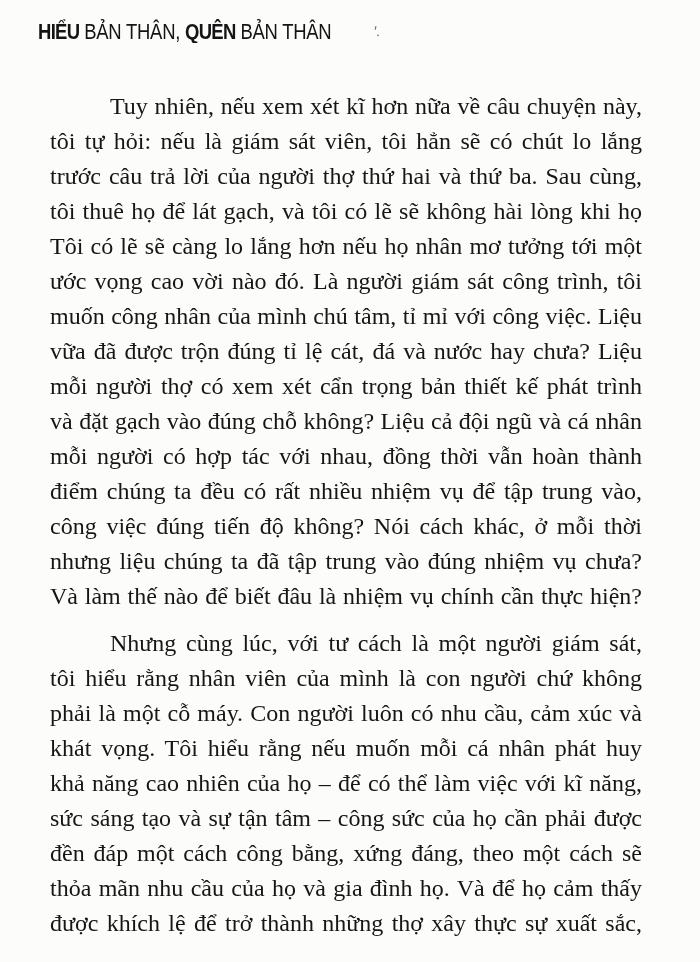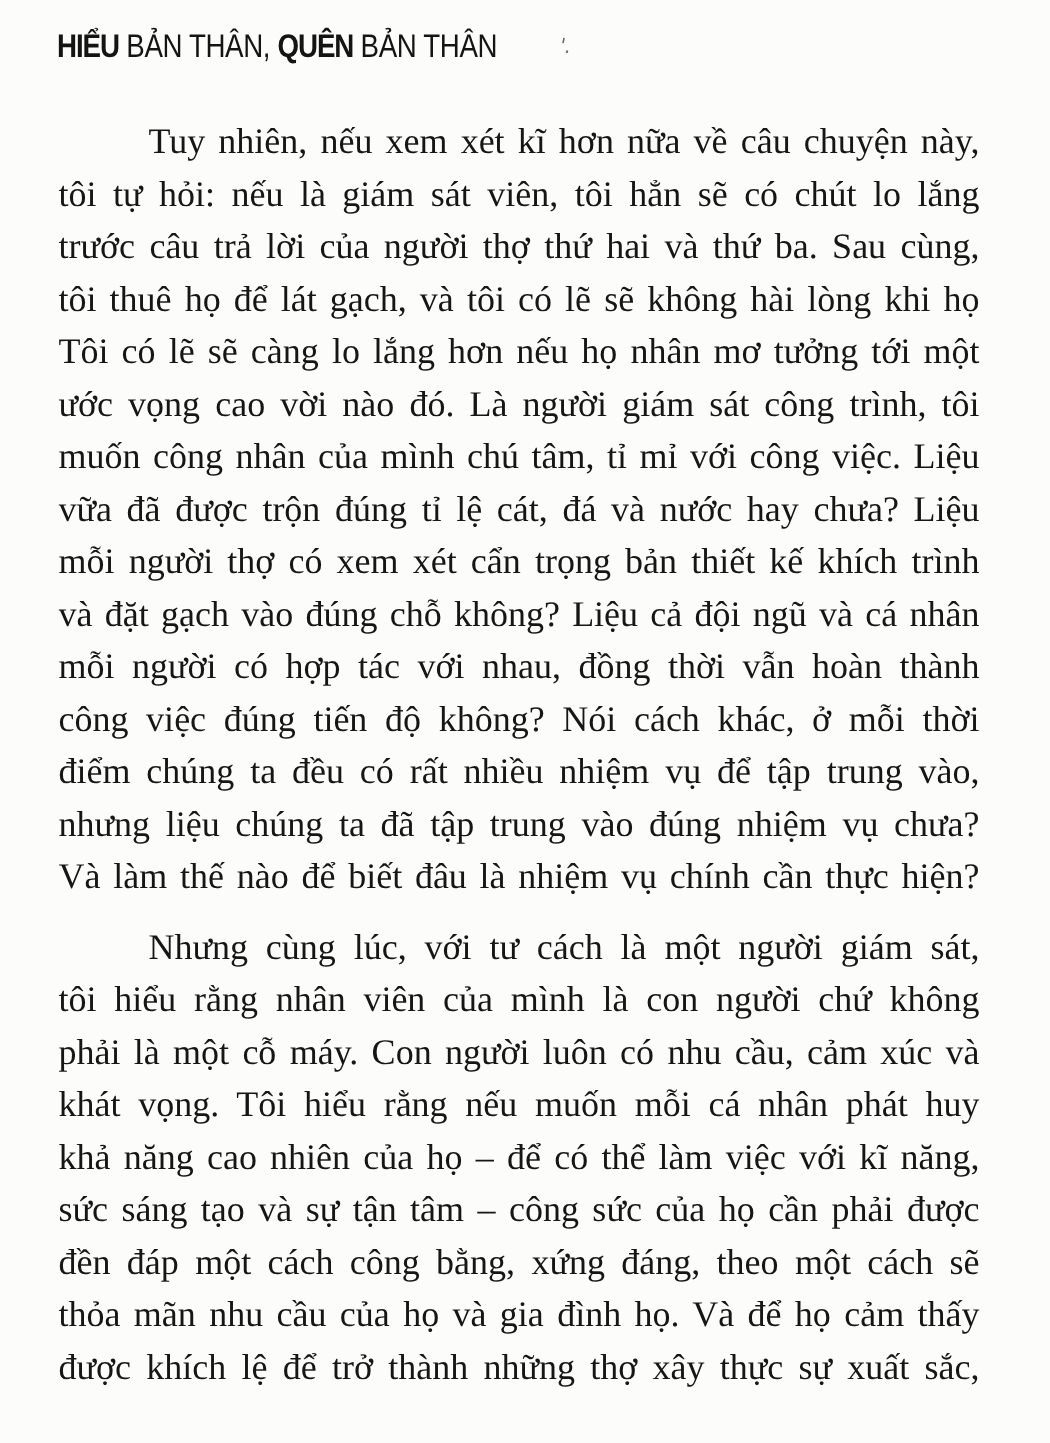--- a/index.html
+++ b/index.html
@@ -51,21 +51,21 @@
   }
   .content {
     position: absolute;
     top: 77px;
     left: 38px;
     width: 616px;
     font-size: 24px;
     line-height: 35px;
     color: #161616;
   }
-  .paragraph { margin: 1px; }
+  .paragraph { margin: 12px; }
   .paragraph + .paragraph { margin-top: 12px; }
   .line {
     height: 35px;
     overflow: hidden;
     text-align: justify;
     text-align-last: justify;
     white-space: normal;
   }
   .line.indent {
     text-indent: 60px;
@@ -85,25 +85,25 @@
   <div class="content">
     <div class="paragraph">
         <div class="line indent">Tuy nhiên, nếu xem xét kĩ hơn nữa về câu chuyện này,</div>
         <div class="line">tôi tự hỏi: nếu là giám sát viên, tôi hẳn sẽ có chút lo lắng</div>
         <div class="line">trước câu trả lời của người thợ thứ hai và thứ ba. Sau cùng,</div>
         <div class="line">tôi thuê họ để lát gạch, và tôi có lẽ sẽ không hài lòng khi họ</div>
         <div class="line">Tôi có lẽ sẽ càng lo lắng hơn nếu họ nhân mơ tưởng tới một</div>
         <div class="line">ước vọng cao vời nào đó. Là người giám sát công trình, tôi</div>
         <div class="line">muốn công nhân của mình chú tâm, tỉ mỉ với công việc. Liệu</div>
         <div class="line">vữa đã được trộn đúng tỉ lệ cát, đá và nước hay chưa? Liệu</div>
-        <div class="line">mỗi người thợ có xem xét cẩn trọng bản thiết kế khích trình</div>
+        <div class="line">mỗi người thợ có xem xét cẩn trọng bản thiết kế phát trình</div>
         <div class="line">và đặt gạch vào đúng chỗ không? Liệu cả đội ngũ và cá nhân</div>
         <div class="line">mỗi người có hợp tác với nhau, đồng thời vẫn hoàn thành</div>
+        <div class="line">điểm chúng ta đều có rất nhiều nhiệm vụ để tập trung vào,</div>
         <div class="line">công việc đúng tiến độ không? Nói cách khác, ở mỗi thời</div>
-        <div class="line">điểm chúng ta đều có rất nhiều nhiệm vụ để tập trung vào,</div>
         <div class="line">nhưng liệu chúng ta đã tập trung vào đúng nhiệm vụ chưa?</div>
         <div class="line">Và làm thế nào để biết đâu là nhiệm vụ chính cần thực hiện?</div>
       </div>
     <div class="paragraph">
         <div class="line indent">Nhưng cùng lúc, với tư cách là một người giám sát,</div>
         <div class="line">tôi hiểu rằng nhân viên của mình là con người chứ không</div>
         <div class="line">phải là một cỗ máy. Con người luôn có nhu cầu, cảm xúc và</div>
         <div class="line">khát vọng. Tôi hiểu rằng nếu muốn mỗi cá nhân phát huy</div>
         <div class="line">khả năng cao nhiên của họ – để có thể làm việc với kĩ năng,</div>
         <div class="line">sức sáng tạo và sự tận tâm – công sức của họ cần phải được</div>

